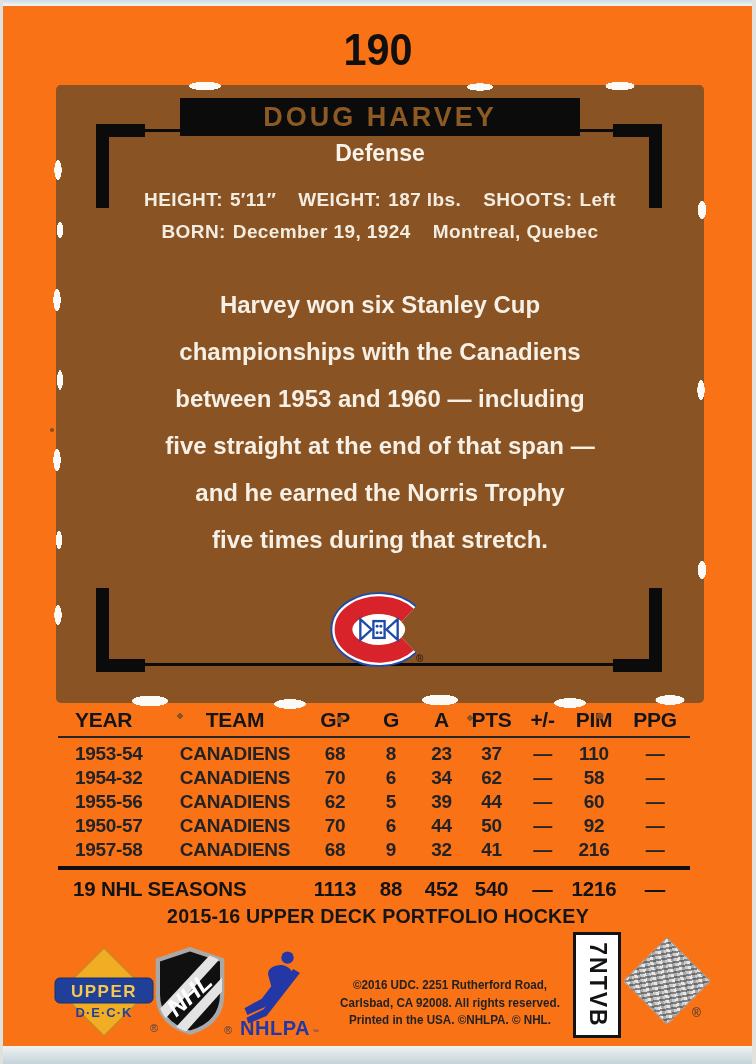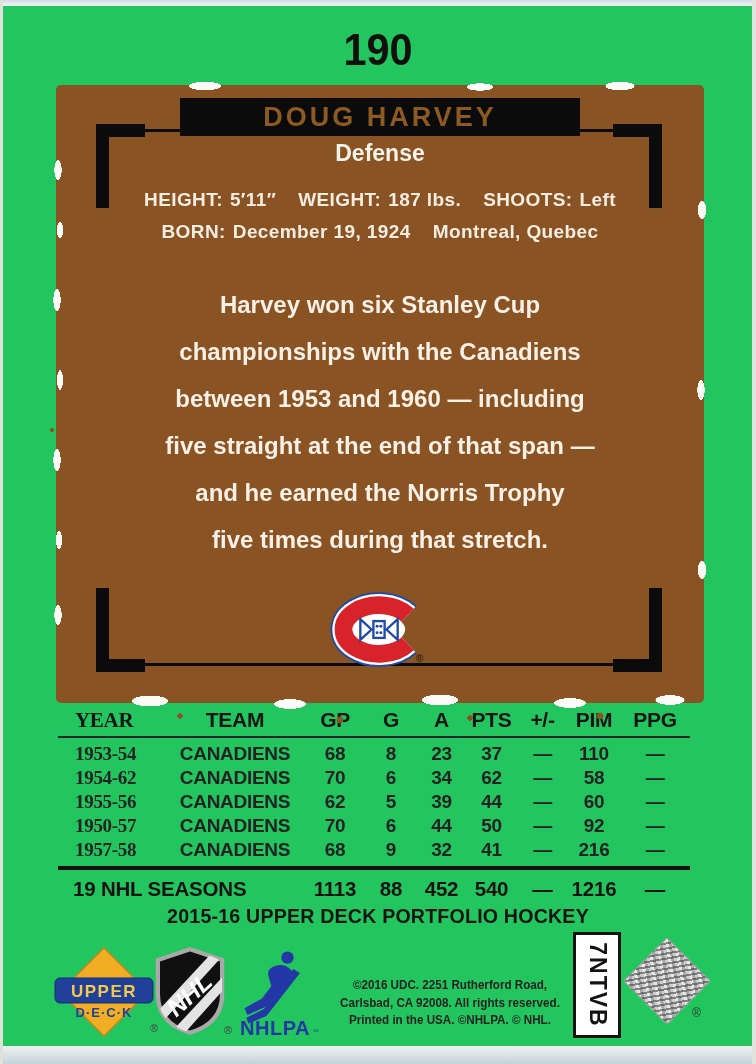--- a/index.html
+++ b/index.html
@@ -1,17 +1,17 @@
 <!DOCTYPE html>
 <html><head>
 <meta charset="utf-8">
 <style>
   html,body{margin:0;padding:0;}
   body{width:756px;height:1064px;background:#ffffff;font-family:"Liberation Sans", sans-serif;}
-  .card{position:relative;width:756px;height:1064px;background:#22c55e;overflow:hidden;}
+  .card{position:relative;width:756px;height:1064px;background:#f97316;overflow:hidden;}
 
   
   .edge-top{position:absolute;left:0;top:0;width:756px;height:6px;background:linear-gradient(#cfdde6,#f4f5f3);}
   .edge-bottom{position:absolute;left:0;top:1046px;width:756px;height:18px;background:linear-gradient(#f1f2f1,#c3d3da);}
   .edge-left{position:absolute;left:0;top:0;width:3px;height:1064px;background:#dfe2dc;}
   .edge-right{position:absolute;right:0;top:0;width:4px;height:1064px;background:#e2e1db;}
 
   .card-number{position:absolute;left:0;top:24px;width:756px;text-align:center;
     font-size:45px;font-weight:bold;color:#12100f;transform:scaleX(.92);letter-spacing:0;}
 
@@ -62,21 +62,21 @@
     font-size:24px;font-weight:bold;color:#f6f0e6;}
   .blurb div{line-height:47px;}
 
   .team-logo{position:absolute;left:267px;top:505px;width:112px;height:79px;}
   .logo-reg{position:absolute;left:360px;top:568px;font-size:10px;color:#332413;font-weight:bold;}
 
   
   .stats{position:absolute;left:58px;top:706px;width:632px;color:#1c1c1c;}
   .grid{display:grid;grid-template-columns:107px 140px 60px 52px 49px 51px 51px 52px 70px;}
   .grid span{text-align:center;}
-  .grid .c-year{text-align:left;padding-left:17px;font-family:Liberation Serif, serif;}
+  .grid .c-year{text-align:left;padding-left:17px;}
   .hdr{font-size:21px;font-weight:bold;letter-spacing:-.3px;line-height:28px;color:#151518;}
   .rule-thin{height:2px;background:#26262a;margin:2px 0 4px 0;}
   .row{font-size:19px;font-weight:bold;letter-spacing:-.3px;line-height:24px;color:#232325;}
   .rule-thick{height:4px;background:#101012;margin:4px 0 5px 0;}
   .totals{font-size:20.5px;font-weight:bold;letter-spacing:-.2px;line-height:28px;color:#131315;}
   .totals .t-label{grid-column:1 / 3;text-align:left;padding-left:15px;}
 
   
   .set-title{position:absolute;left:0;top:905px;width:756px;text-align:center;
     font-size:20px;font-weight:bold;letter-spacing:.2px;color:#151515;transform:scaleX(.98);}
@@ -199,21 +199,21 @@
         <span>CANADIENS</span>
         <span>68</span>
         <span>8</span>
         <span>23</span>
         <span>37</span>
         <span>—</span>
         <span>110</span>
         <span>—</span>
     </div>
     <div class="grid row">
-      <span class="c-year">1954-62</span>
+      <span class="c-year">1954-32</span>
         <span>CANADIENS</span>
         <span>70</span>
         <span>6</span>
         <span>34</span>
         <span>62</span>
         <span>—</span>
         <span>58</span>
         <span>—</span>
     </div>
     <div class="grid row">

